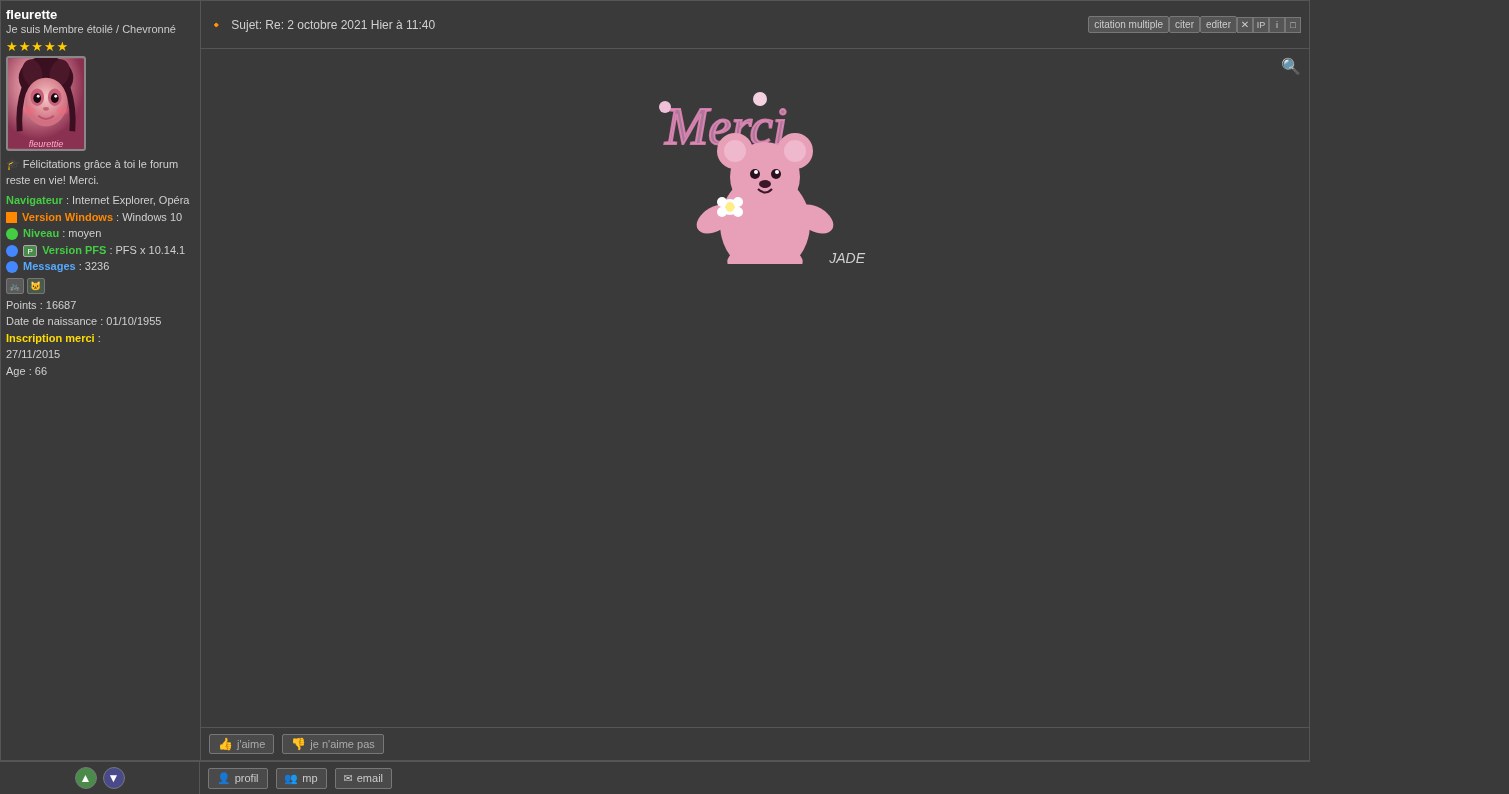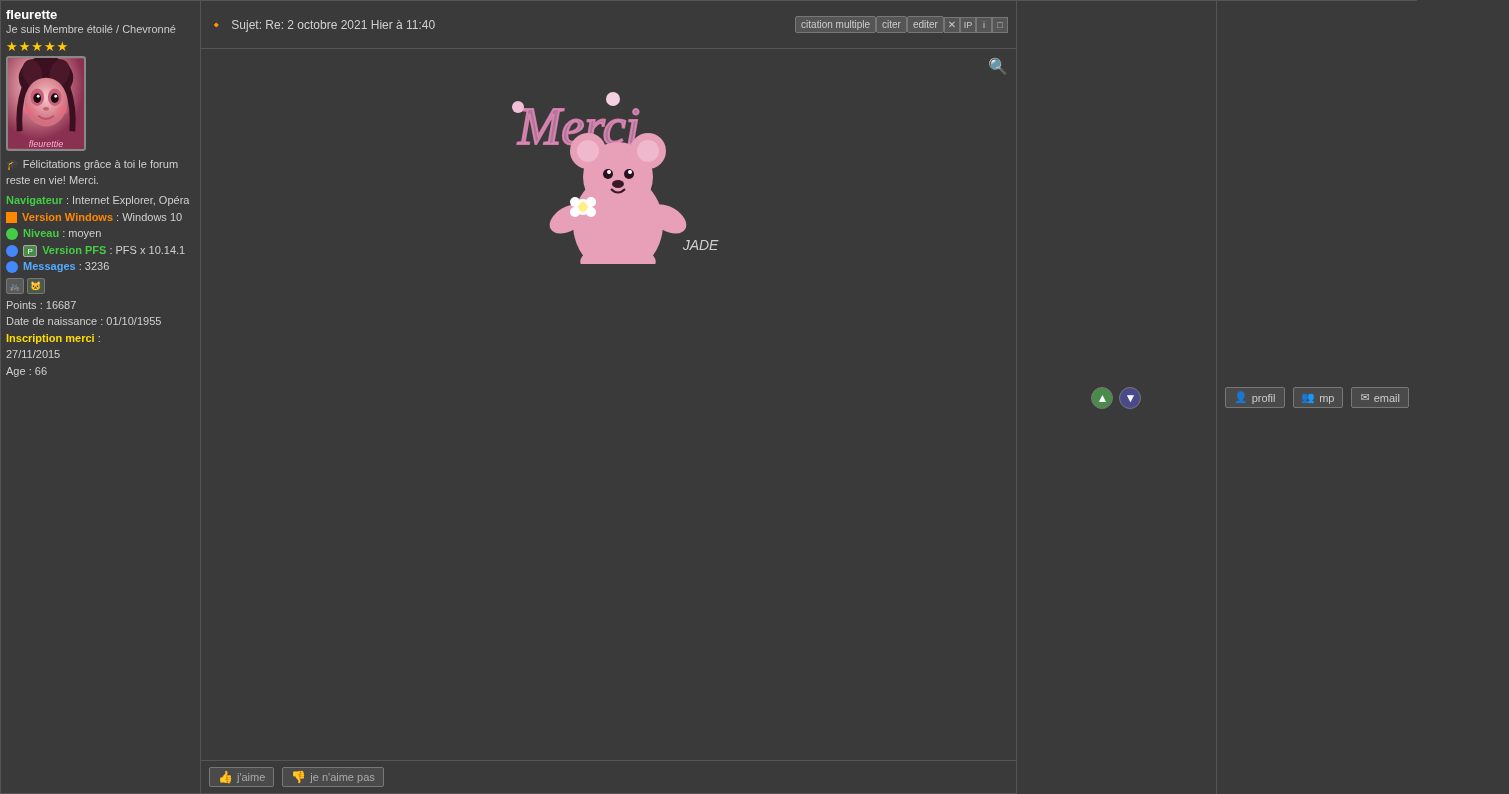--- a/index.html
+++ b/index.html
@@ -3,24 +3,25 @@
   <meta charset="utf-8">
   <style>
     * { margin: 0; padding: 0; box-sizing: border-box; }
     body {
       background-color: #3a3a3a;
       font-family: Arial, Verdana, sans-serif;
       font-size: 12px;
       color: #d0d0d0;
     }
     .page-wrapper {
-      width: 1417px;
+      width: 1310px;
       min-height: 794px;
       background: #3a3a3a;
       display: flex;
+      flex-direction: column;
     }
     .main-row {
       display: flex;
       flex: 1;
       border: 1px solid #555;
     }
     
     .sidebar {
       width: 200px;
       min-width: 200px;
@@ -466,21 +467,21 @@
               <ellipse cx="170" cy="195" rx="18" ry="12" fill="#e8a0b8" transform="rotate(-15 170 195)"></ellipse>
 
               <circle cx="115" cy="138" r="8" fill="white"></circle>
               <circle cx="115" cy="138" r="5" fill="#ffee88"></circle>
               <circle cx="107" cy="133" r="5" fill="white"></circle>
               <circle cx="123" cy="133" r="5" fill="white"></circle>
               <circle cx="107" cy="143" r="5" fill="white"></circle>
               <circle cx="123" cy="143" r="5" fill="white"></circle>
             </svg>
             
-            <div style="position:absolute;bottom:16px;right:30px;color:#d0d0d0;font-size:14px;font-style:italic;">JADE</div>
+            <div style="position:absolute;bottom:3px;right:30px;color:#d0d0d0;font-size:14px;font-style:italic;">JADE</div>
           </div>
         </div>
 
       </div>
 
       <div class="post-footer">
         <button class="like-btn">
           <span style="font-size:12px;">👍</span>
           <span>j'aime</span>
         </button>

